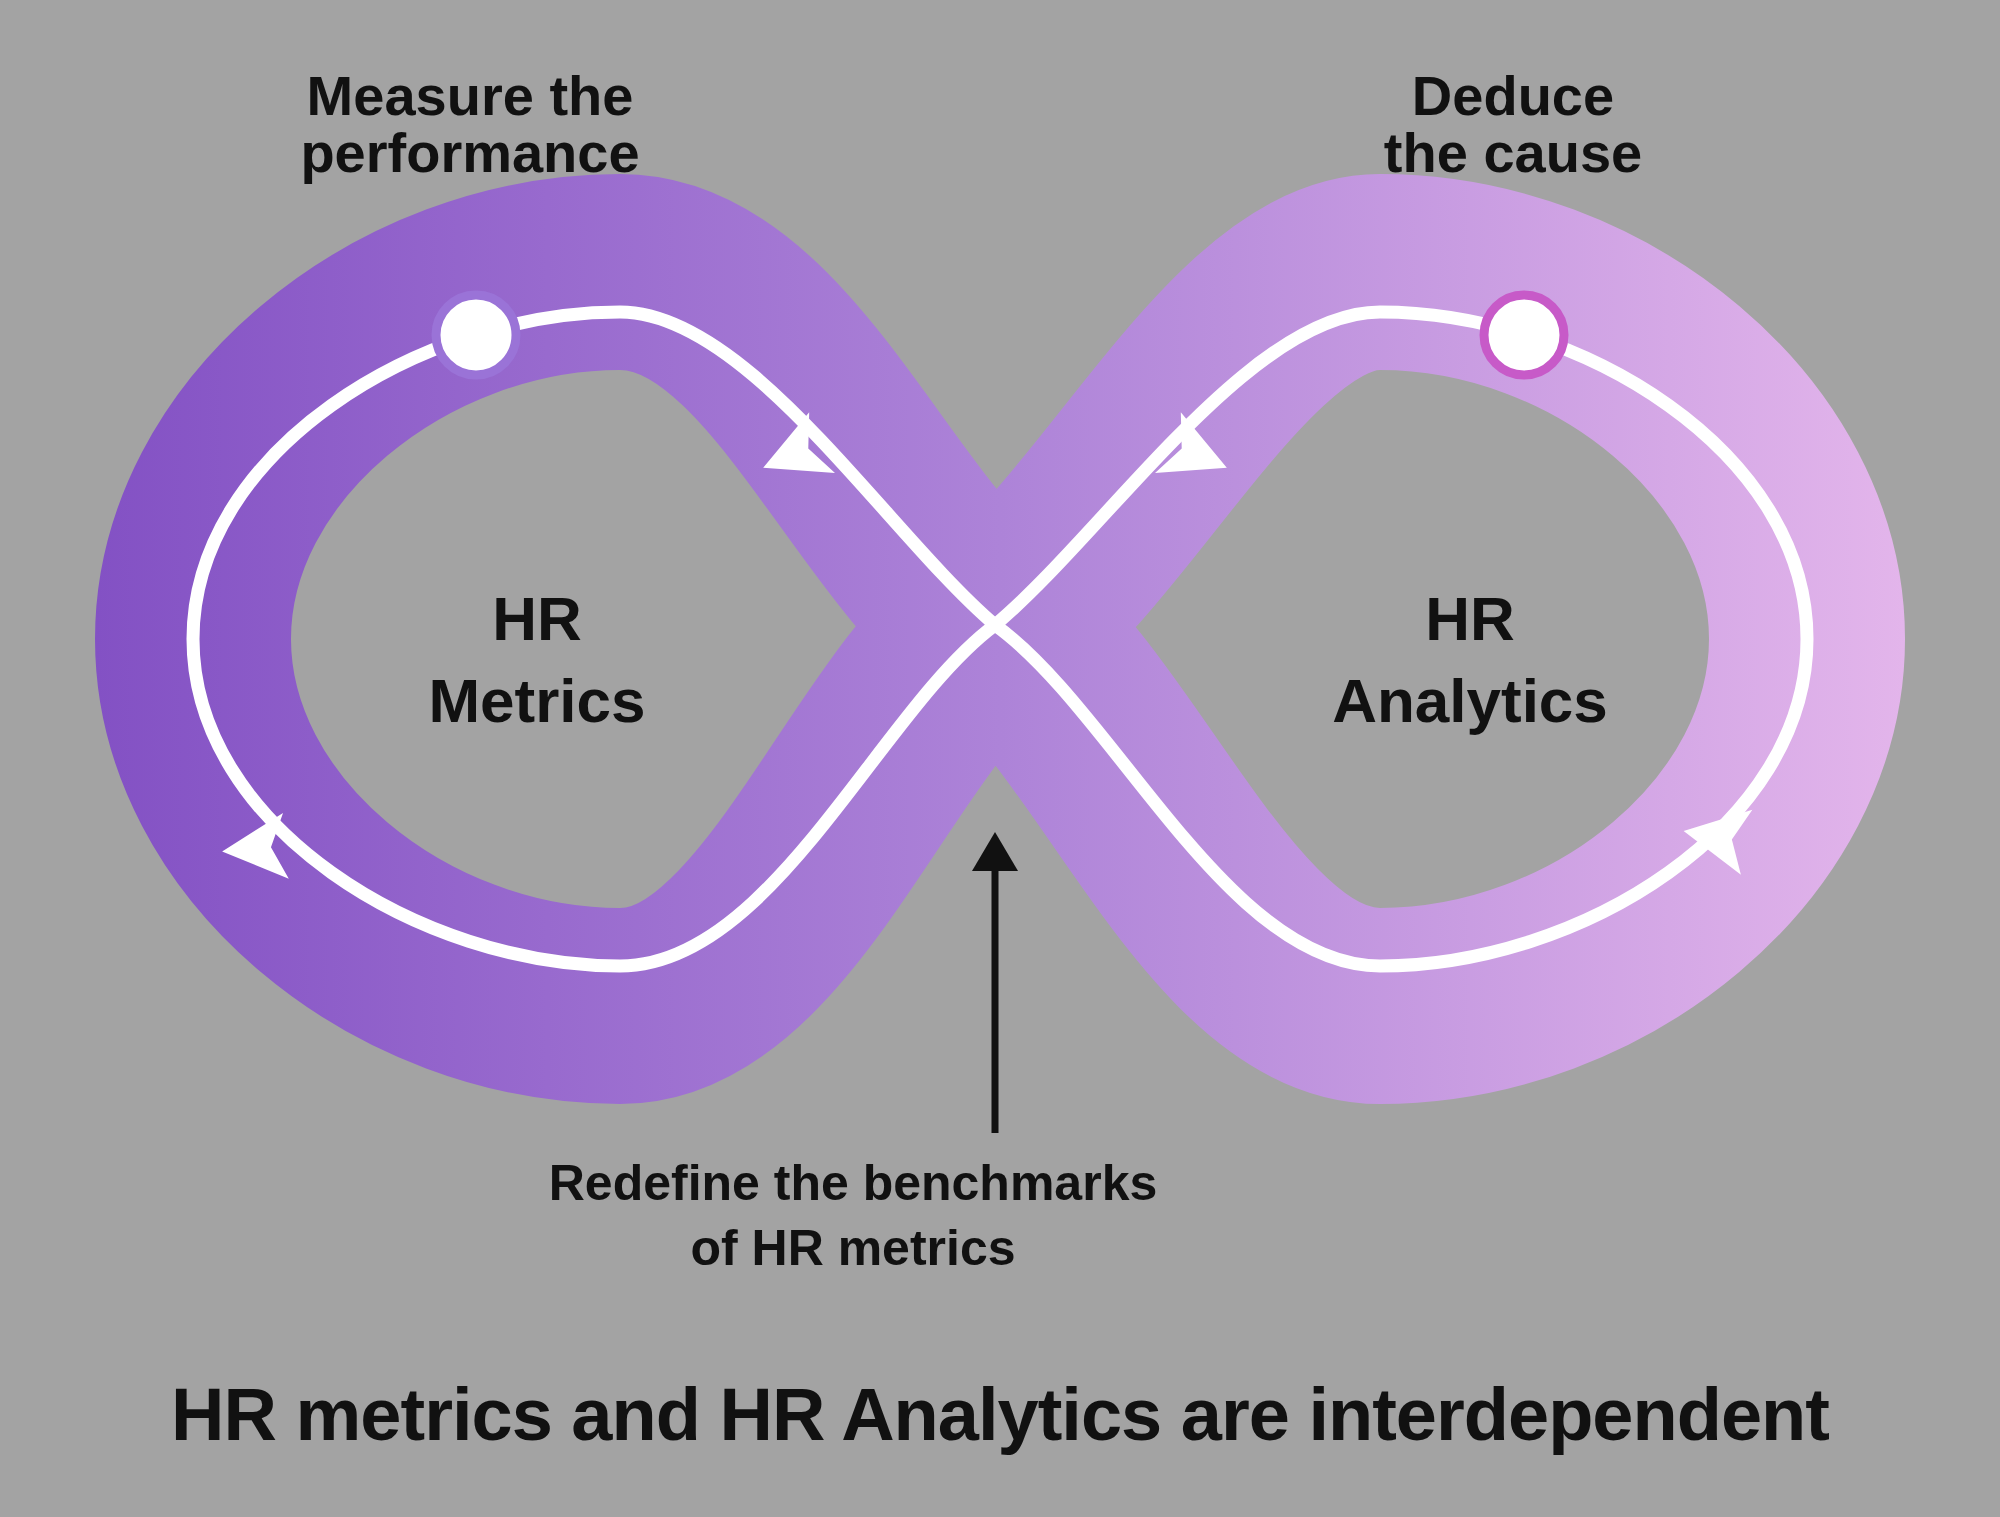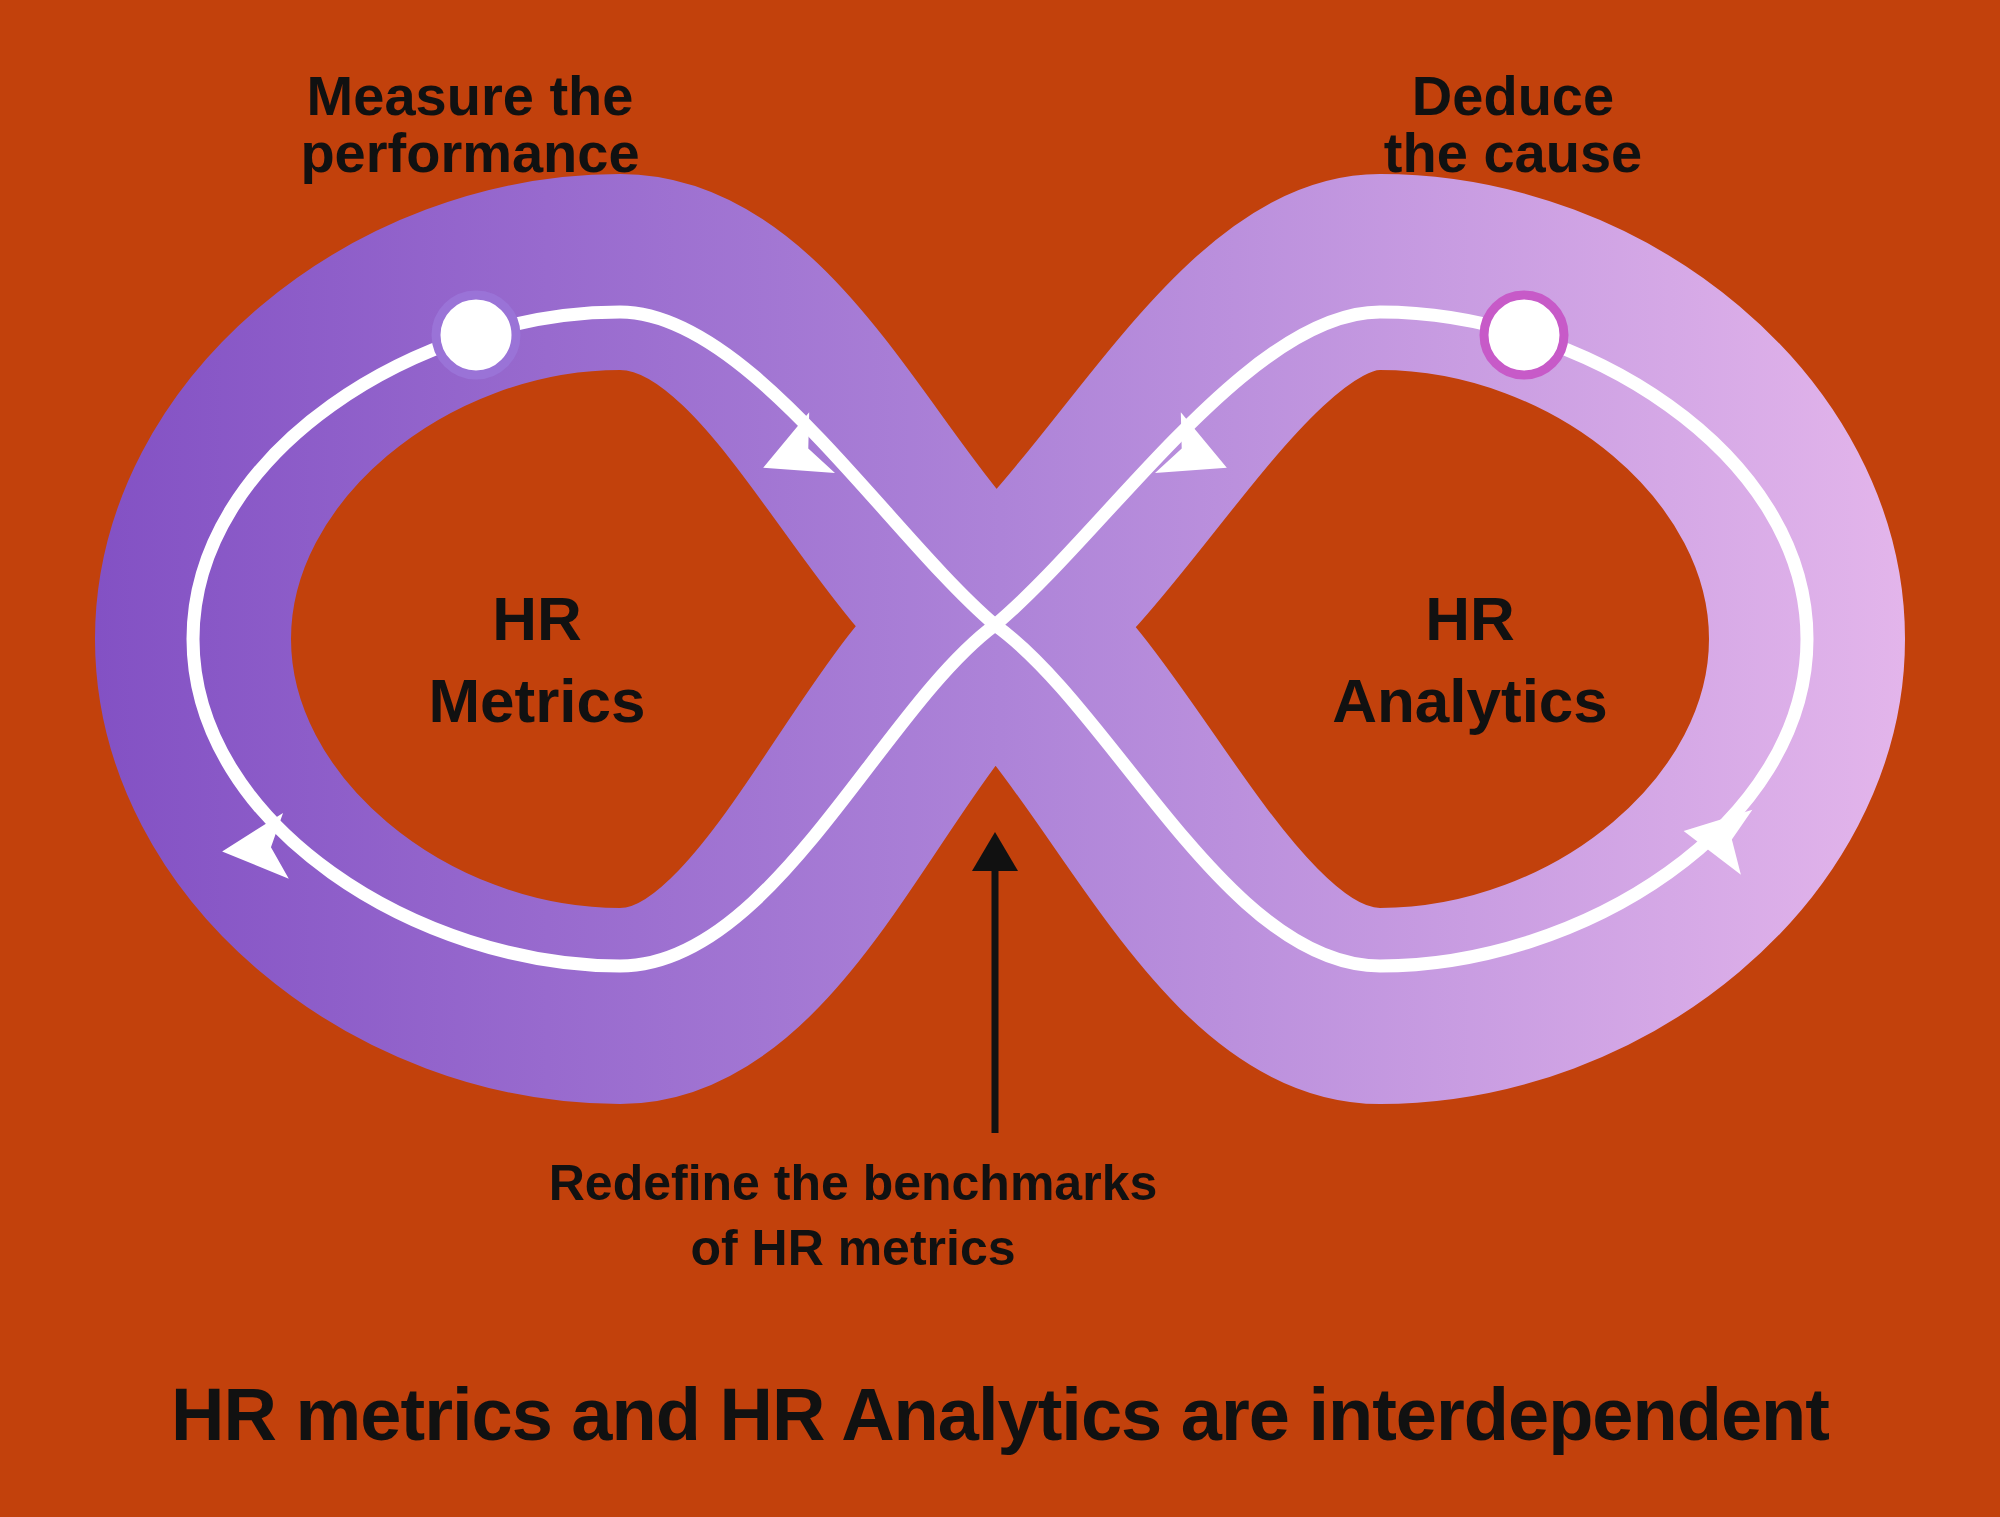--- a/index.html
+++ b/index.html
@@ -4,21 +4,21 @@
 <style>
   html, body {
     margin: 0;
     padding: 0;
     background: #ffffff;
   }
   .stage {
     width: 2000px;
     height: 1517px;
     position: relative;
-    background: #c2410c;
+    background: #a3a3a3;
     overflow: hidden;
   }
   svg { display: block; }
   text {
     font-family: "Liberation Sans", "DejaVu Sans", sans-serif;
     font-weight: 700;
     fill: #111111;
     text-anchor: middle;
   }
   .label-top   { font-size: 56px; }

